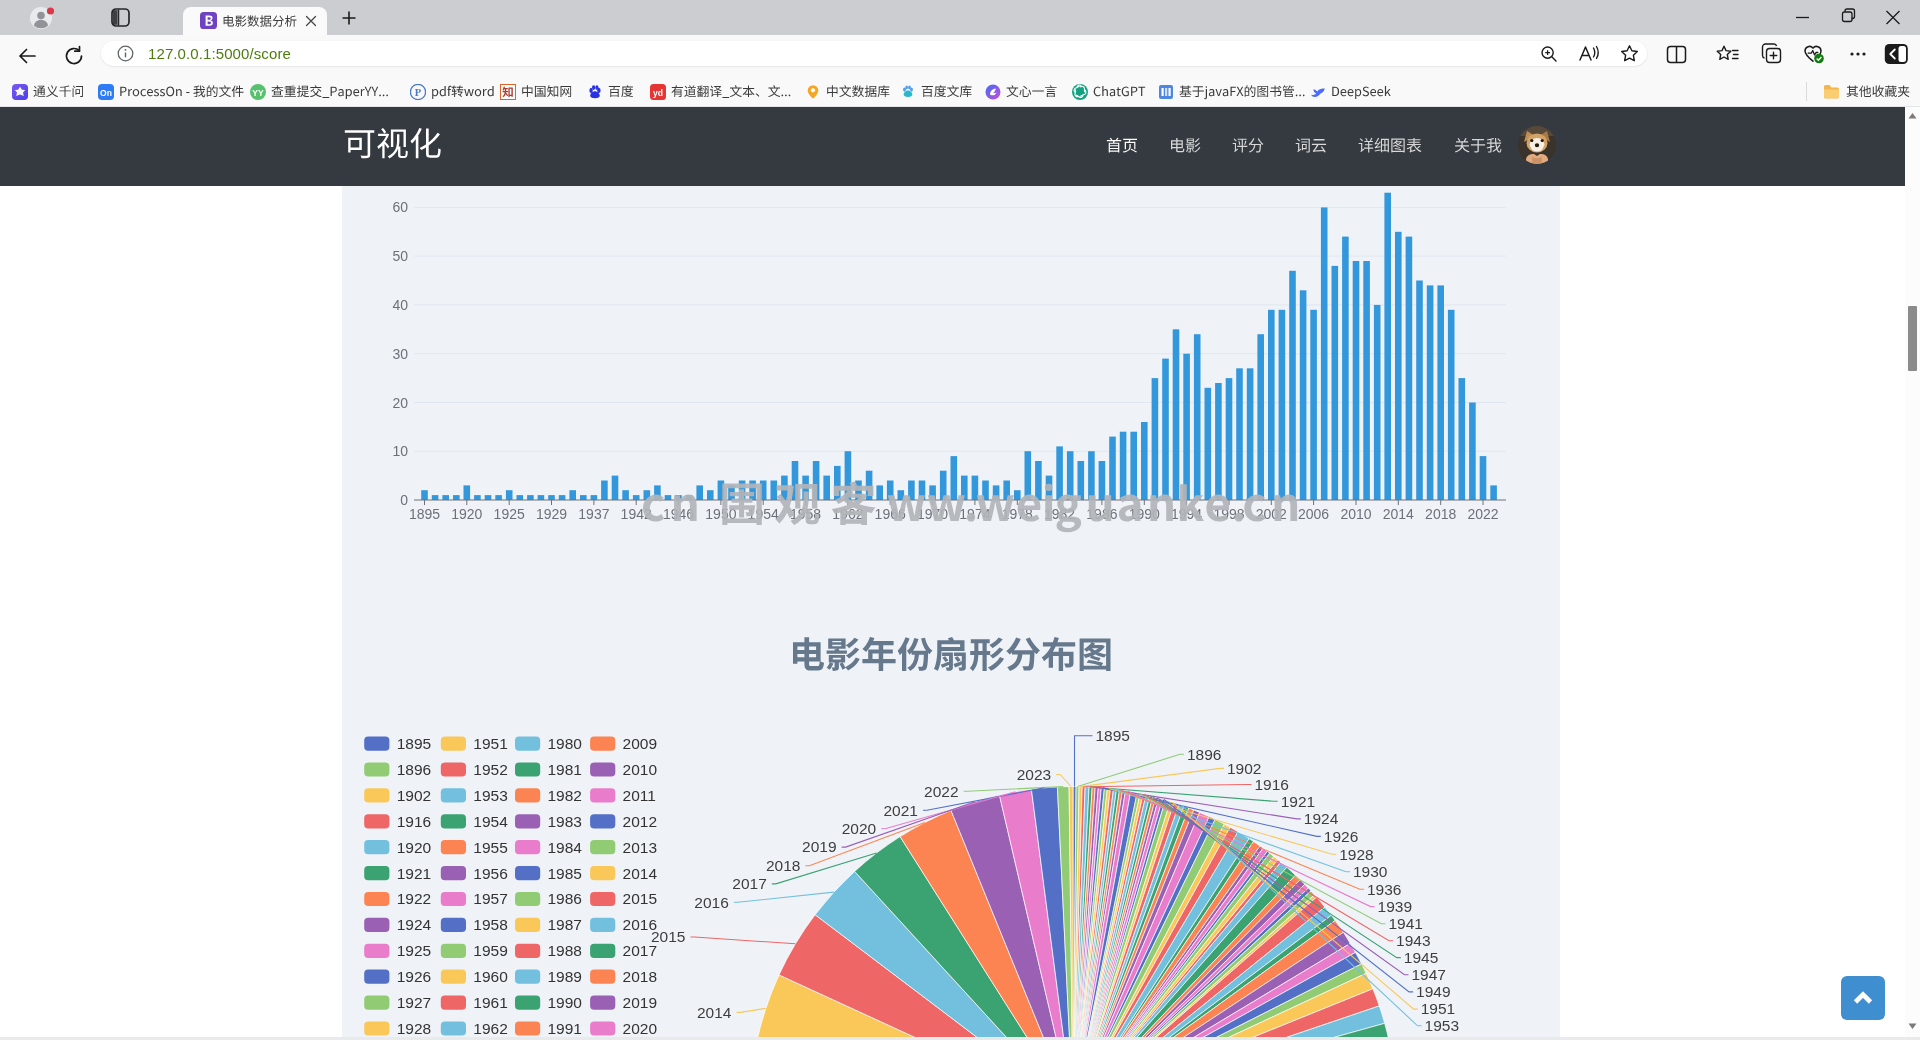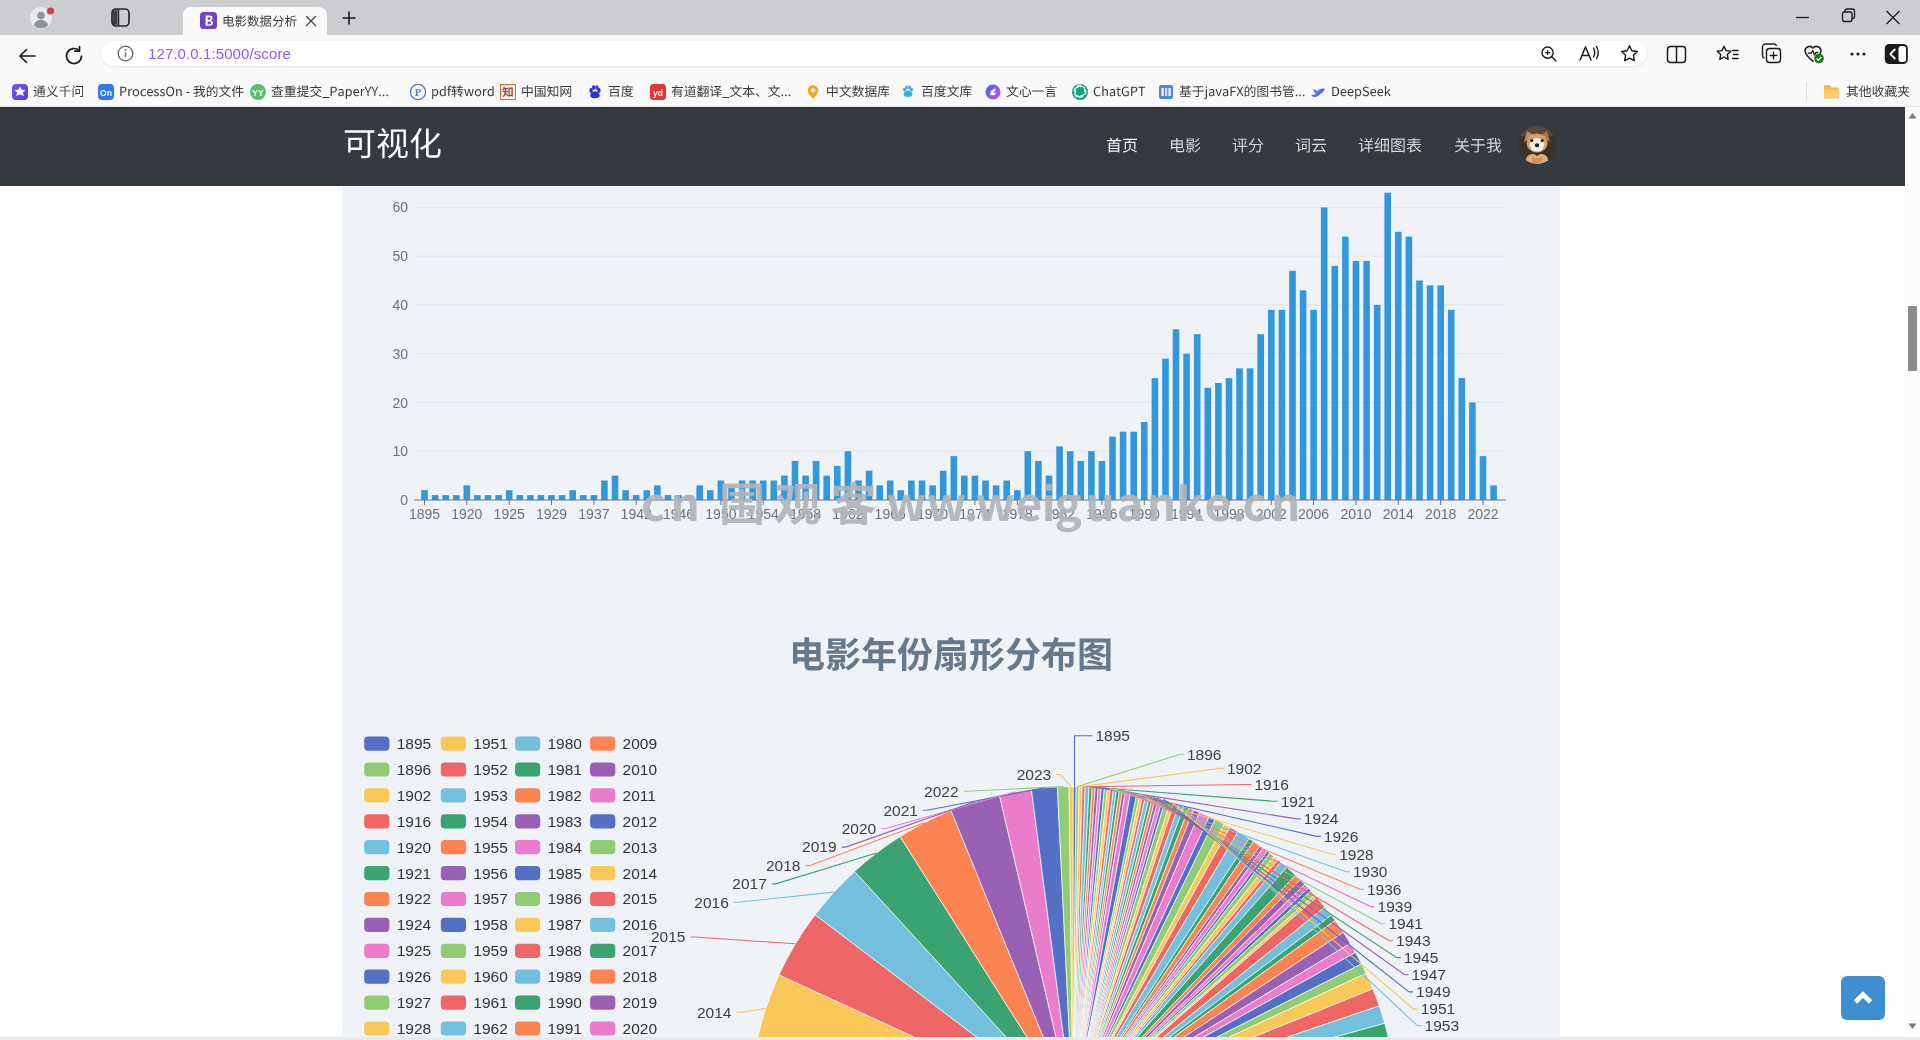--- a/index.html
+++ b/index.html
@@ -45,21 +45,21 @@
 <svg class="abs" style="left:63px;top:45px" width="22" height="22" viewBox="0 0 22 22">
 <path d="M18.5 11 a7.5 7.5 0 1 1 -2.2-5.3" fill="none" stroke="#1b1b1b" stroke-width="1.7" stroke-linecap="round"></path>
 <path d="M16.5 1.5 v4.7 h-4.7" fill="none" stroke="#1b1b1b" stroke-width="1.7" stroke-linecap="round" stroke-linejoin="round"></path>
     </svg>
 <div class="abs" style="left:101px;top:40.5px;width:1546px;height:25.5px;background:#ffffff;border-radius:13px;box-shadow:0 0.5px 2px rgba(0,0,0,0.12)"></div>
 <svg class="abs" style="left:117px;top:45px" width="17" height="17" viewBox="0 0 17 17">
 <circle cx="8.5" cy="8.5" r="7.3" fill="none" stroke="#5f6368" stroke-width="1.3"></circle>
 <line x1="8.5" y1="7.5" x2="8.5" y2="12.3" stroke="#5f6368" stroke-width="1.4"></line>
 <circle cx="8.5" cy="4.9" r="0.9" fill="#5f6368"></circle>
     </svg>
-<div class="abs" style="left:148px;top:44.5px;font-size:15px;color:#8b5cf6;letter-spacing:0.1px">127.0.0.1:5000/score</div>
+<div class="abs" style="left:148px;top:44.5px;font-size:15px;color:#4d7c0f;letter-spacing:0.1px">127.0.0.1:5000/score</div>
 <svg class="abs" style="left:1539px;top:44px" width="20" height="20" viewBox="0 0 20 20">
 <circle cx="8.6" cy="8.6" r="5.6" fill="none" stroke="#1b1b1b" stroke-width="1.4"></circle>
 <line x1="12.8" y1="12.8" x2="17" y2="17" stroke="#1b1b1b" stroke-width="1.4" stroke-linecap="round"></line>
 <path d="M8.6 6.2v4.8 M6.2 8.6h4.8" stroke="#1b1b1b" stroke-width="1.2"></path>
     </svg>
 <svg class="abs" style="left:1578px;top:44px" width="22" height="20" viewBox="0 0 22 20">
 <path d="M2 16 L7.5 3 L13 16 M4 11.5 h7" fill="none" stroke="#1b1b1b" stroke-width="1.5" stroke-linecap="round" stroke-linejoin="round"></path>
 <path d="M15.5 4 a9 9 0 0 1 0 9 M18.5 2.5 a12 12 0 0 1 0 12" fill="none" stroke="#1b1b1b" stroke-width="1.4" stroke-linecap="round"></path>
     </svg>
 <svg class="abs" style="left:1620px;top:43.5px" width="19" height="19" viewBox="0 0 19 19">

